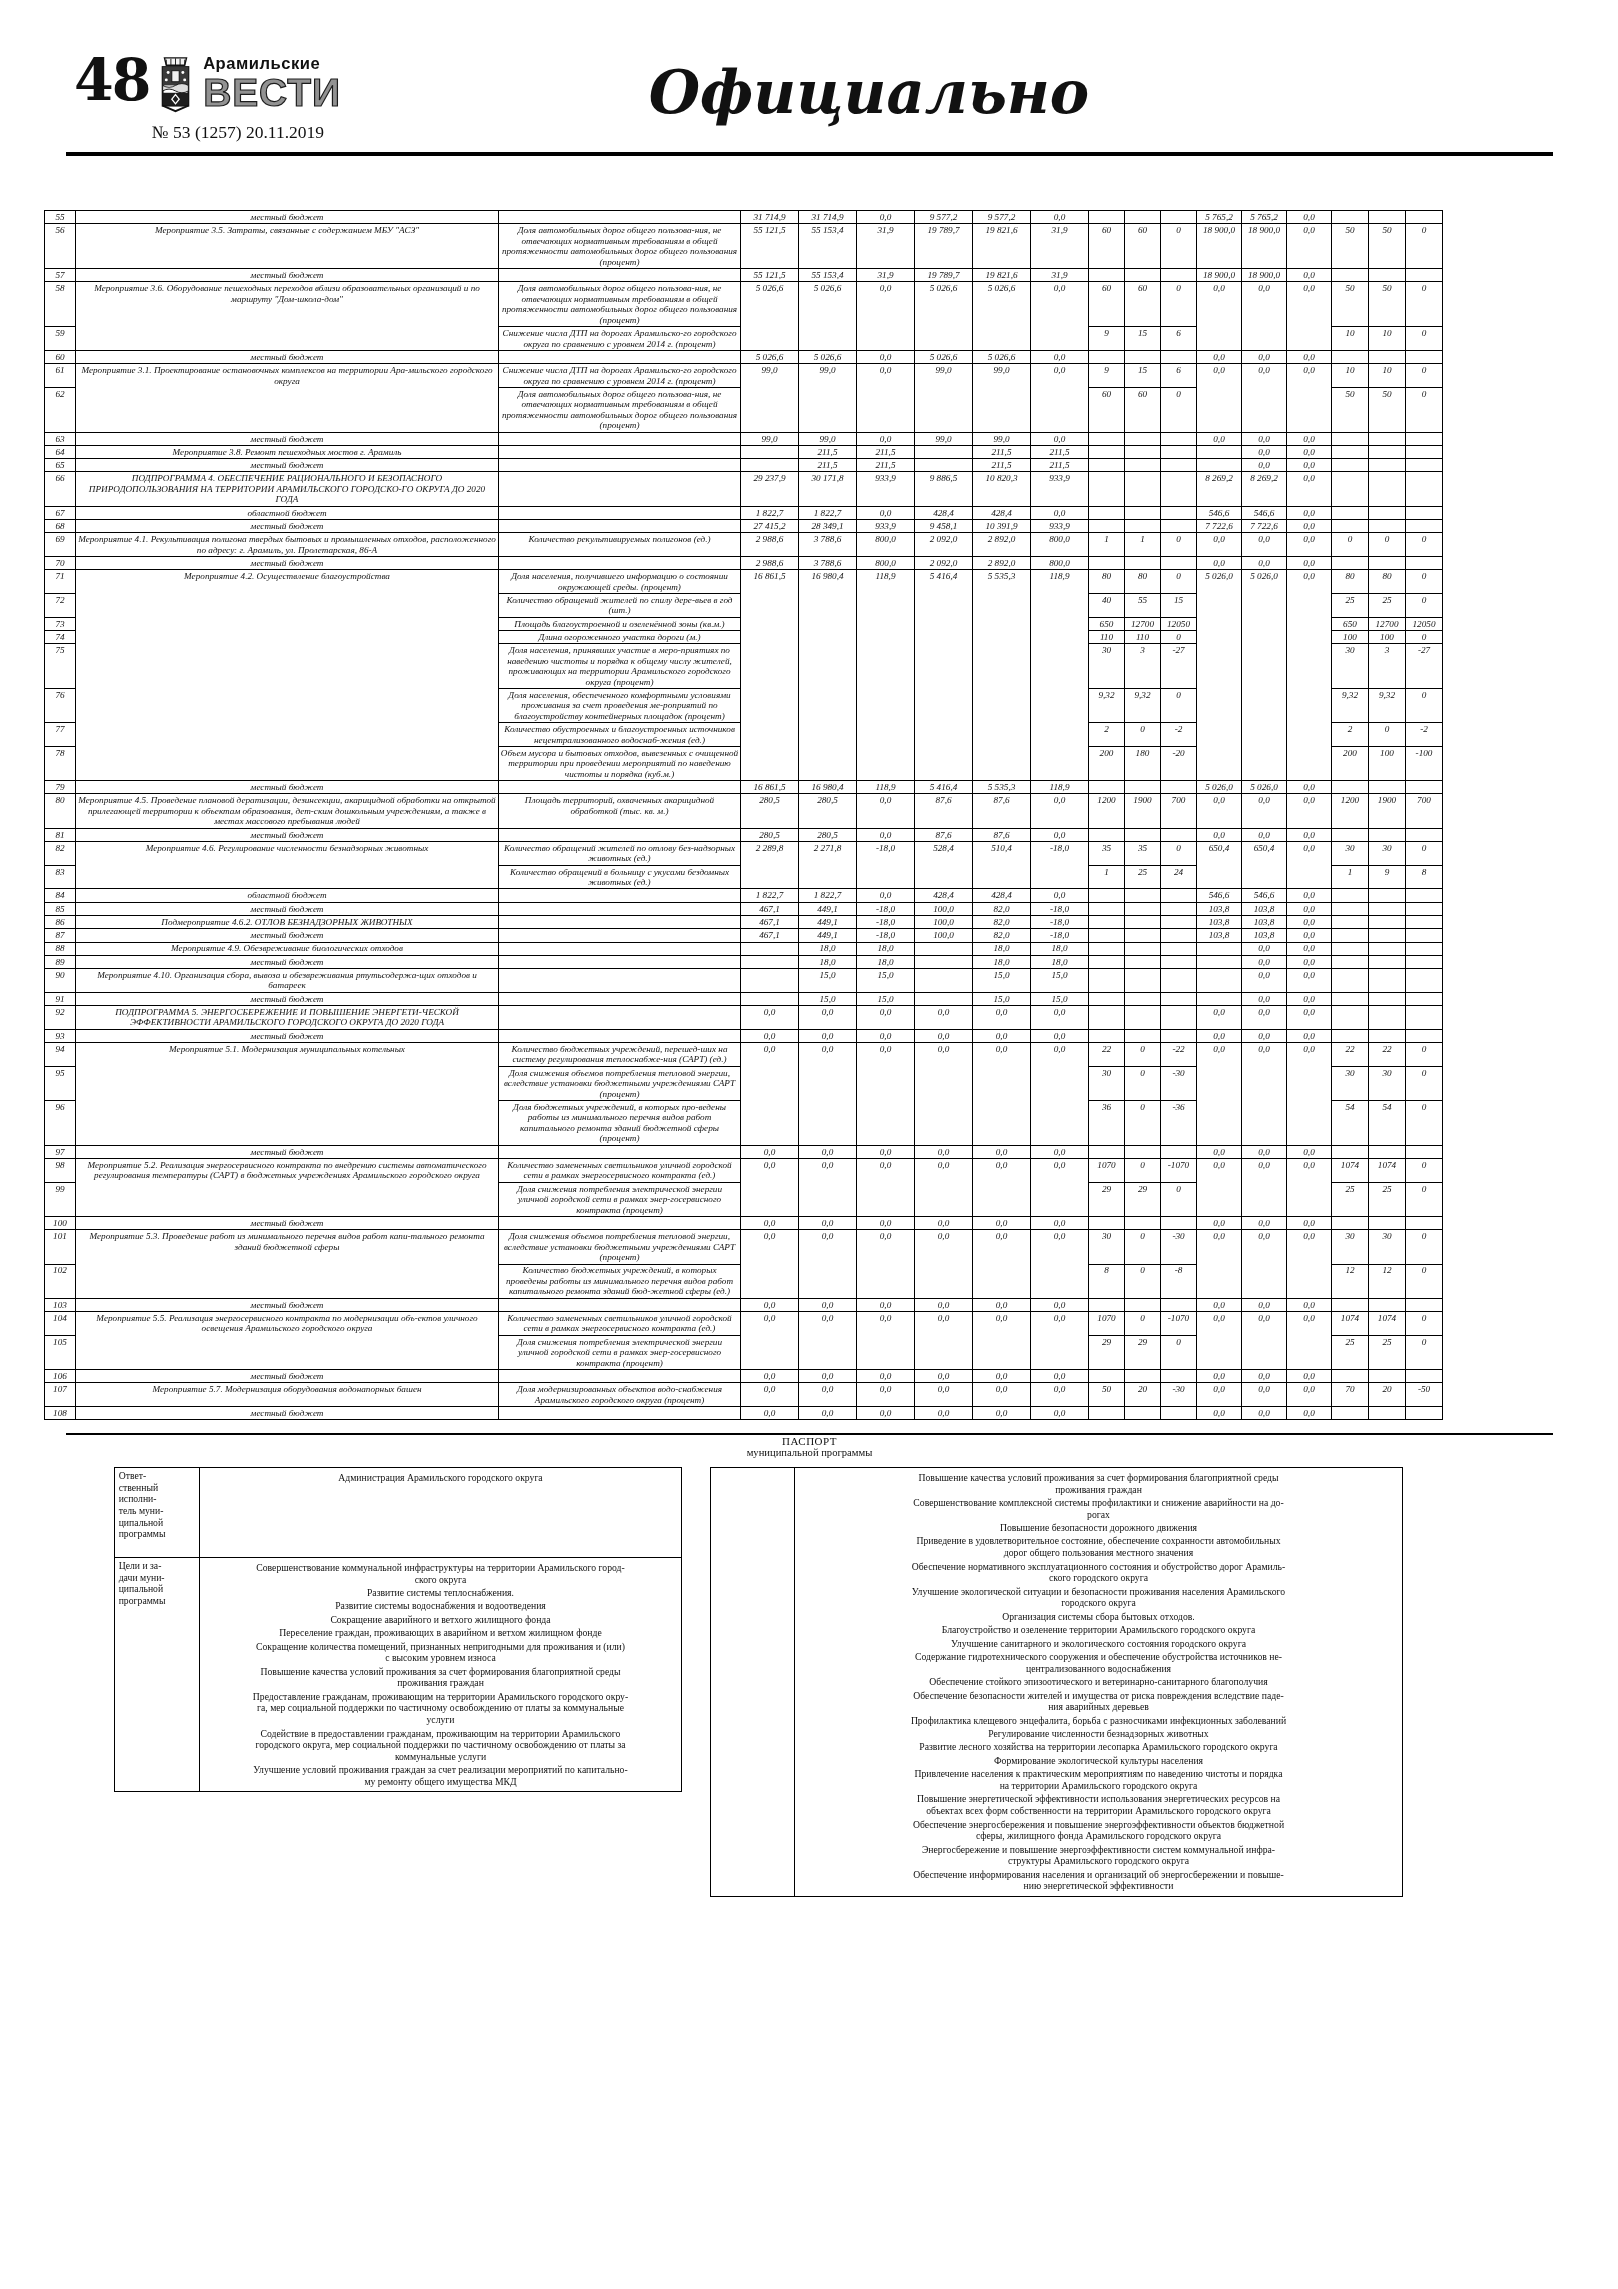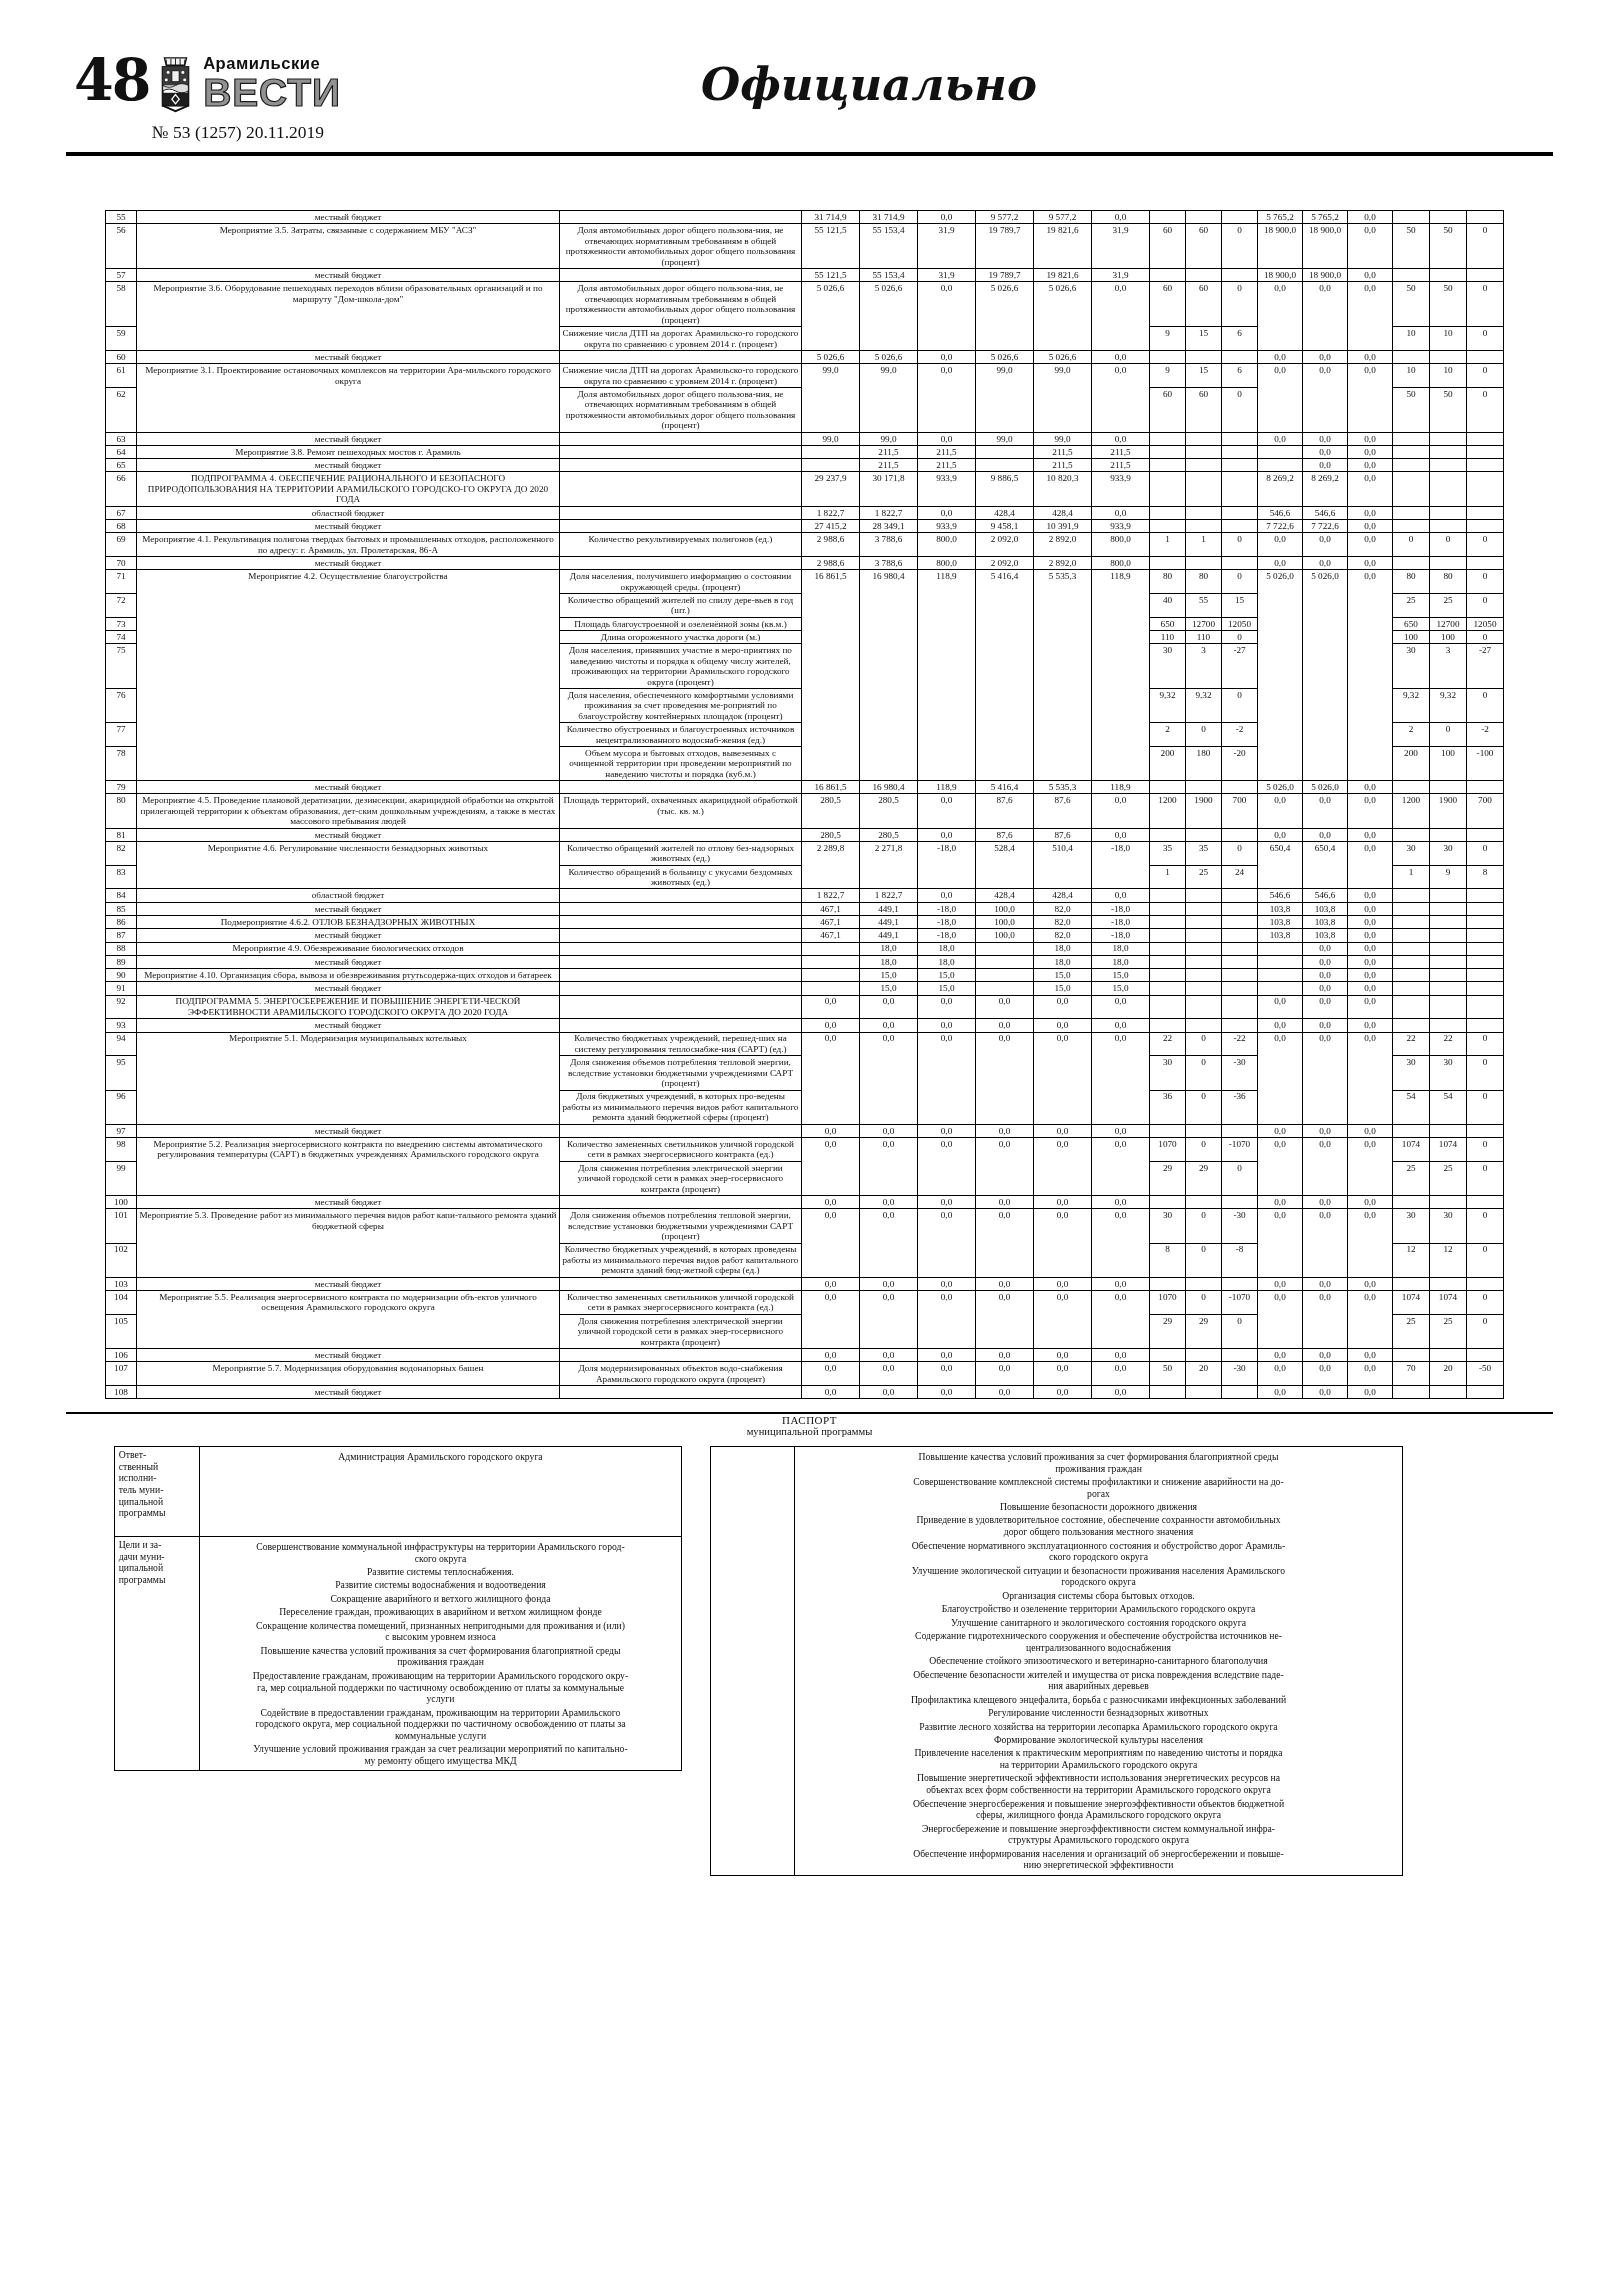--- a/index.html
+++ b/index.html
@@ -11,25 +11,25 @@
   .masthead { display:flex; align-items:flex-start; padding:54px 65px 0 74px; }
   .mh-left { display:flex; flex-direction:column; }
   .mh-row { display:flex; align-items:flex-start; gap:5px; }
   .page-num { font-size:57px; font-weight:bold; font-family:"DejaVu Serif", serif; line-height:0.9; letter-spacing:-1.8px; }
   .brand { display:flex; gap:7.4px; align-items:flex-start; }
   .logo { display:inline-block; margin-top:1.8px; }
   .brand-text { display:flex; flex-direction:column; font-family:"Liberation Sans", sans-serif; }
   .brand-top { font-size:16.6px; font-weight:bold; letter-spacing:0.5px; }
   .brand-main { font-size:39px; font-weight:bold; line-height:0.95; color:#929292; -webkit-text-stroke:1.2px #1c1c1c; letter-spacing:0.9px; }
   .issue { font-size:17.5px; margin-top:5.5px; margin-left:78px; font-family:"Liberation Serif", serif; }
-  .section-title { flex:1; text-align:center; font-size:45px; font-style:italic; font-weight:bold; font-family:"DejaVu Serif", serif; margin-top:3.7px; margin-right:157px; }
+  .section-title { flex:1; text-align:center; font-size:59px; font-style:italic; font-weight:bold; font-family:"DejaVu Serif", serif; margin-top:3.7px; margin-right:157px; }
   .rule { height:3.7px; background:#000; margin:9.2px 66px 0 66px; }
 
   
-  table.budget { border-collapse:collapse; table-layout:fixed; width:1357px; margin:54px 0 0 105px; border:1.8px solid #000; }
+  table.budget { border-collapse:collapse; table-layout:fixed; width:1357px; margin:54px 0 0 44px; border:1.8px solid #000;font-style:italic; }
   table.budget td { border:1.5px solid #000; padding:0.9px 1.8px; text-align:center; vertical-align:top;
                     font-size:9.2px; line-height:1.14; overflow:hidden; }
   table.budget col.c-n    { width:31px; }
   table.budget col.c-desc { width:423px; }
   table.budget col.c-ind  { width:242px; }
   table.budget col.c-big  { width:58px; }
   table.budget col.c-nar  { width:36px; }
   table.budget col.c-val  { width:45px; }
   table.budget col.c-nar2 { width:37px; }
   .thin-rule { height:1.8px; background:#000; margin:13px 66px 0 66px; }

